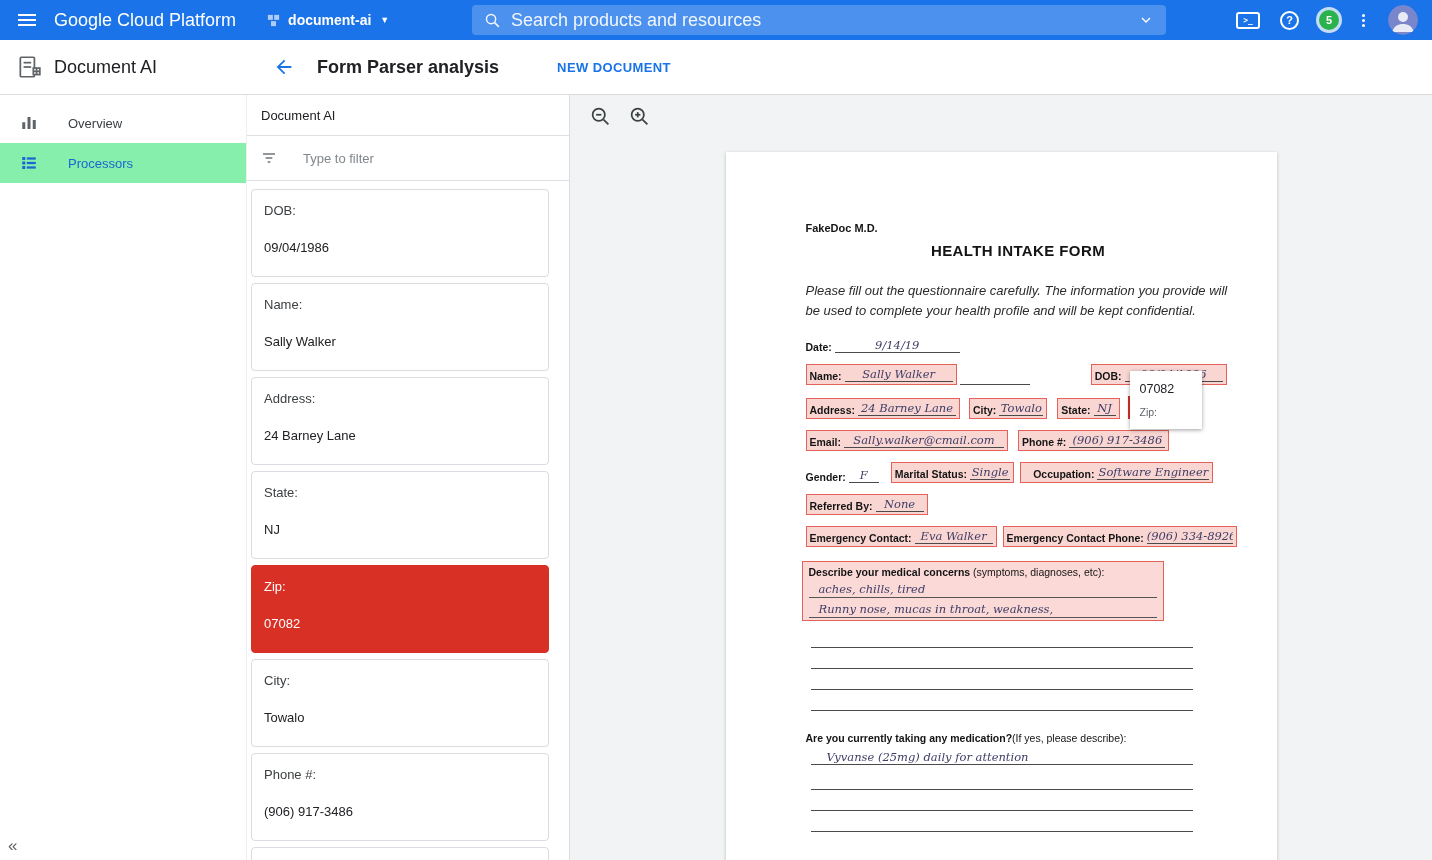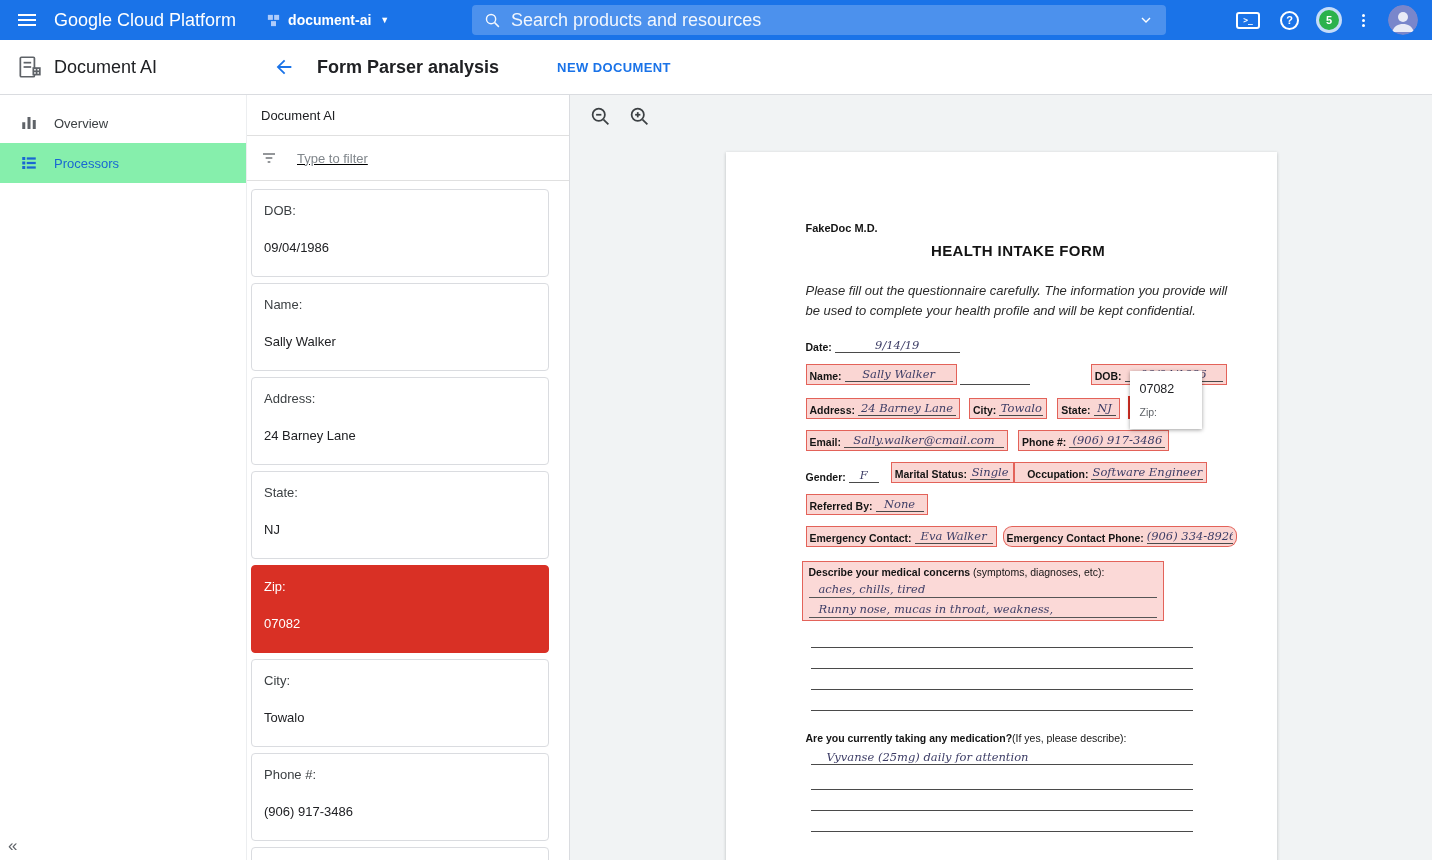--- a/index.html
+++ b/index.html
@@ -36,31 +36,31 @@
   .app-title { font-size:18px; color:#202124; }
   .back-btn { margin-left:26px; cursor:pointer; display:flex; align-items:center; }
   .page-title { font-size:18px; color:#202124; margin-left:22px; }
   .new-doc-btn { margin-left:58px; color:#1a73e8; font-weight:bold; font-size:13px;
     letter-spacing:0.4px; background:none; border:none; cursor:pointer; }
 
   
   .content { display:flex; height:765px; }
   .sidebar { width:247px; flex-shrink:0; background:#fff; border-right:1px solid #eceef0;
     padding-top:8px; position:relative; }
-  .side-item { height:40px; display:flex; align-items:center; gap:16px; padding-left:20px;
+  .side-item { height:40px; display:flex; align-items:center; gap:30px; padding-left:20px;
     font-size:13px; color:#3c4043; cursor:pointer; }
   .side-item.active { background:#86efac; color:#1967d2;text-align:right; }
   .collapse { position:absolute; bottom:4px; left:8px; color:#5f6368; font-size:17px; cursor:pointer; }
 
   .panel { width:323px; flex-shrink:0; background:#fff; border-right:1px solid #dadce0;
     display:flex; flex-direction:column; }
   .panel-header { height:41px; flex-shrink:0; border-bottom:1px solid #e0e0e0; display:flex;
     align-items:center; padding-left:14px; font-size:13px; color:#202124; }
   .filter-row { height:45px; flex-shrink:0; border-bottom:1px solid #e0e0e0; display:flex;
-    align-items:center; gap:20px; padding-left:14px;text-decoration:underline; }
+    align-items:center; gap:26px; padding-left:14px; }
   .filter-row input { flex:1; border:none; outline:none; font-size:13px; color:#202124; }
   .filter-row input::placeholder { color:#80868b; }
   .cards { flex:1; overflow:hidden; padding:8px 20px 0 4px; }
   .card { height:88px; border:1px solid #dadce0; border-radius:4px; margin-bottom:6px;
     padding:13px 12px; background:#fff; cursor:pointer; }
   .card-label { font-size:13px; color:#3c4043; }
   .card-value { font-size:13px; color:#202124; margin-top:22px; }
   .card.selected { background:#d93025; border-color:#d93025; }
   .card.selected .card-label, .card.selected .card-value { color:#fff; }
   .card.stub { height:60px; }
@@ -320,39 +320,39 @@
         </span>
       </div>
 
       <div class="frow">
         <span class="flabel">Gender:</span>
         <span class="uline hw" style="width:30px;">F</span>
         <span class="hl" style="margin-left:12px;">
           <span class="flabel">Marital Status:</span>
           <span class="uline hw" style="width:40px;">Single</span>
         </span>
-        <span class="hl" style="margin-left:0;padding-left:12px;">
+        <span class="hl" style="margin-left:6px;padding-left:12px;">
           <span class="flabel">Occupation:</span>
           <span class="uline hw" style="width:112px;">Software Engineer</span>
         </span>
       </div>
 
       <div class="frow">
         <span class="hl">
           <span class="flabel">Referred By:</span>
           <span class="uline hw" style="width:48px;">None</span>
         </span>
       </div>
 
       <div class="frow">
         <span class="hl">
           <span class="flabel">Emergency Contact:</span>
           <span class="uline hw" style="width:78px;">Eva Walker</span>
         </span>
-        <span class="hl" style="margin-left:6px;border-radius:9px;">
+        <span class="hl" style="margin-left:6px;">
           <span class="flabel">Emergency Contact Phone:</span>
           <span class="uline hw" style="width:86px;">(906) 334-8926</span>
         </span>
       </div>
 
       <div class="hl-block">
         <div>
           <span class="flabel">Describe your medical concerns</span><span> (symptoms, diagnoses, etc):</span>
         </div>
         <div class="hw cline">aches, chills, tired</div>

